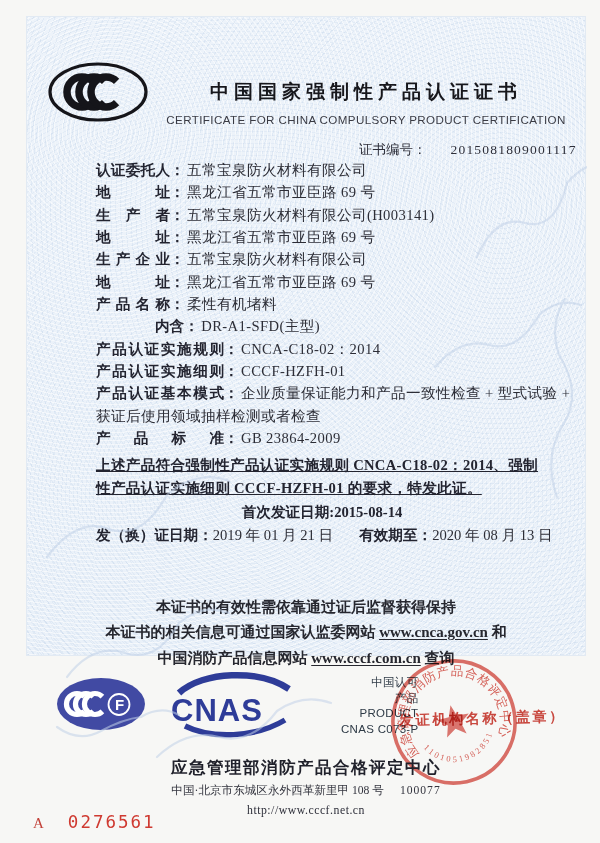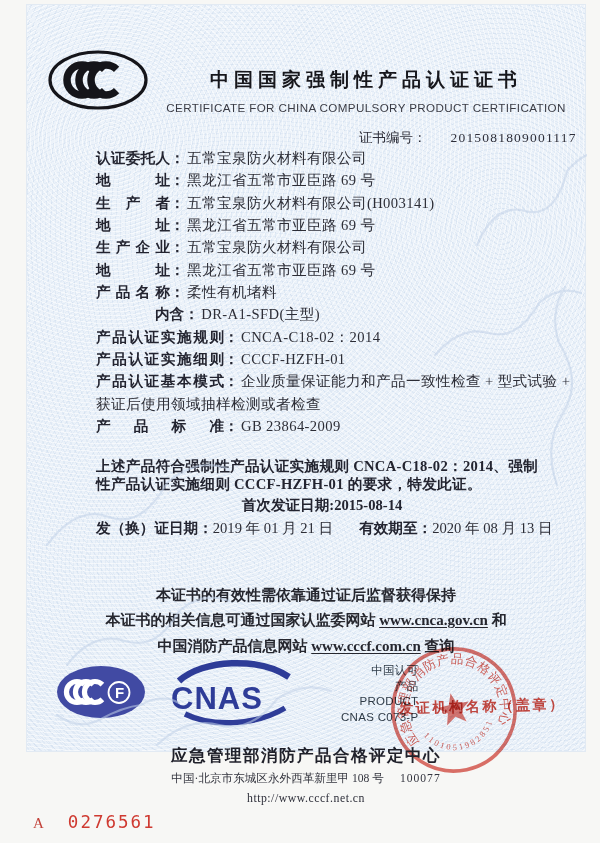--- a/index.html
+++ b/index.html
@@ -4,21 +4,21 @@
 <style>
   html,body{margin:0;padding:0;}
   body{
     width:600px;height:843px;position:relative;
     background:#f7f7f5;
     font-family:"Liberation Serif","DejaVu Serif",serif;
     overflow:hidden;
   }
   
   .cert{
-    position:absolute;left:26px;top:4px;width:560px;height:748px;
+    position:absolute;left:26px;top:16px;width:560px;height:640px;
     background:
       repeating-radial-gradient(circle at 15% 18%, rgba(255,255,255,.55) 0 1px, rgba(255,255,255,0) 1px 4px),
       repeating-radial-gradient(circle at 85% 30%, rgba(172,196,224,.20) 0 1px, rgba(255,255,255,0) 1px 5px),
       repeating-radial-gradient(circle at 40% 75%, rgba(172,196,224,.16) 0 1px, rgba(255,255,255,0) 1px 4px),
       linear-gradient(#edf3fa,#eaf1f9);
     border:1px solid #e2eaf3;
     box-sizing:border-box;
   }
   
   .ccc-logo{position:absolute;left:18px;top:44px;}
@@ -31,21 +31,21 @@
   
   .body{position:absolute;left:69px;top:142px;width:452px;font-size:14.6px;color:#2c2d36;}
   .row{height:22.35px;line-height:22.35px;white-space:nowrap;}
   .lbl{display:inline-block;font-weight:700;color:#232430;text-align:justify;text-align-last:justify;vertical-align:top;}
   .lbl-n{width:74px;}
   .lbl-w{width:128px;}
   .lbl-i{font-weight:700;color:#232430;}
   .colon{display:inline-block;width:17px;font-weight:700;color:#232430;}
   .val{letter-spacing:.4px;}
   .indent{padding-left:59px;}
-  .statement{margin-top:20px;font-weight:700;line-height:18px;letter-spacing:.3px;white-space:normal;color:#232430;}
+  .statement{margin-top:5px;font-weight:700;line-height:23px;letter-spacing:.3px;white-space:normal;color:#232430;text-decoration:underline;}
   .first-issue{margin-top:1px;height:22.4px;line-height:22.4px;text-align:center;font-weight:700;color:#232430;}
   .dates{height:22.4px;line-height:22.4px;white-space:nowrap;}
   .dates .dl{font-weight:700;color:#232430;}
   .dates .gap{display:inline-block;width:26px;}
   
   .notes{position:absolute;top:578px;left:0;right:0;text-align:center;
          font-size:15px;line-height:25.3px;font-weight:600;color:#26272f;}
   .ul{text-decoration:underline;text-underline-offset:2px;}
   
   .cccf-logo{position:absolute;left:28px;top:660px;}

